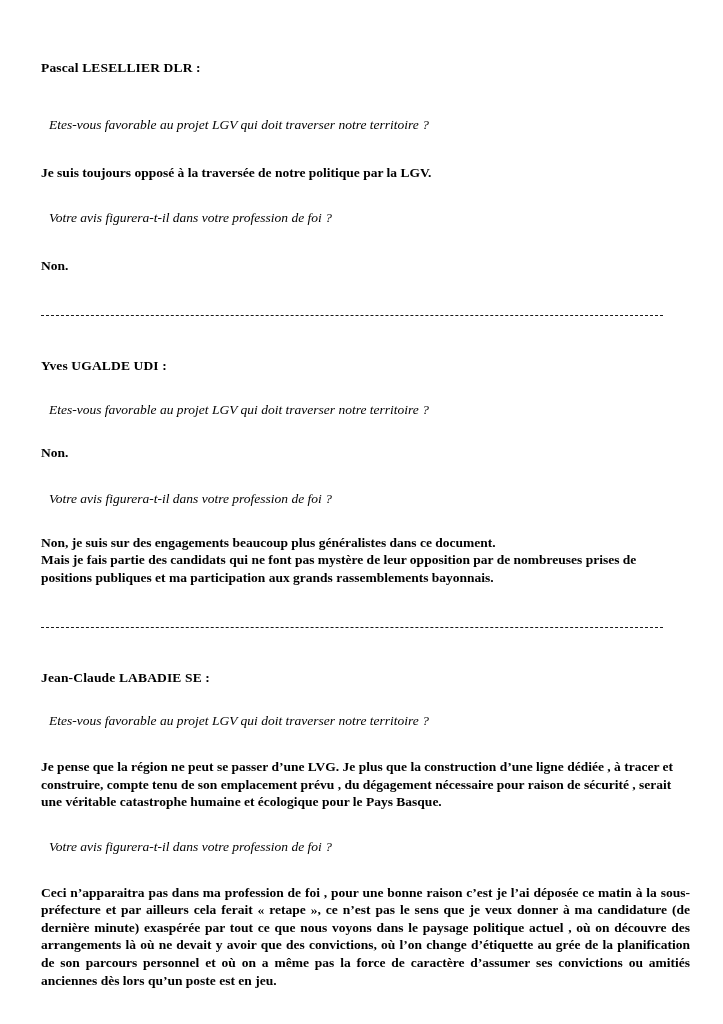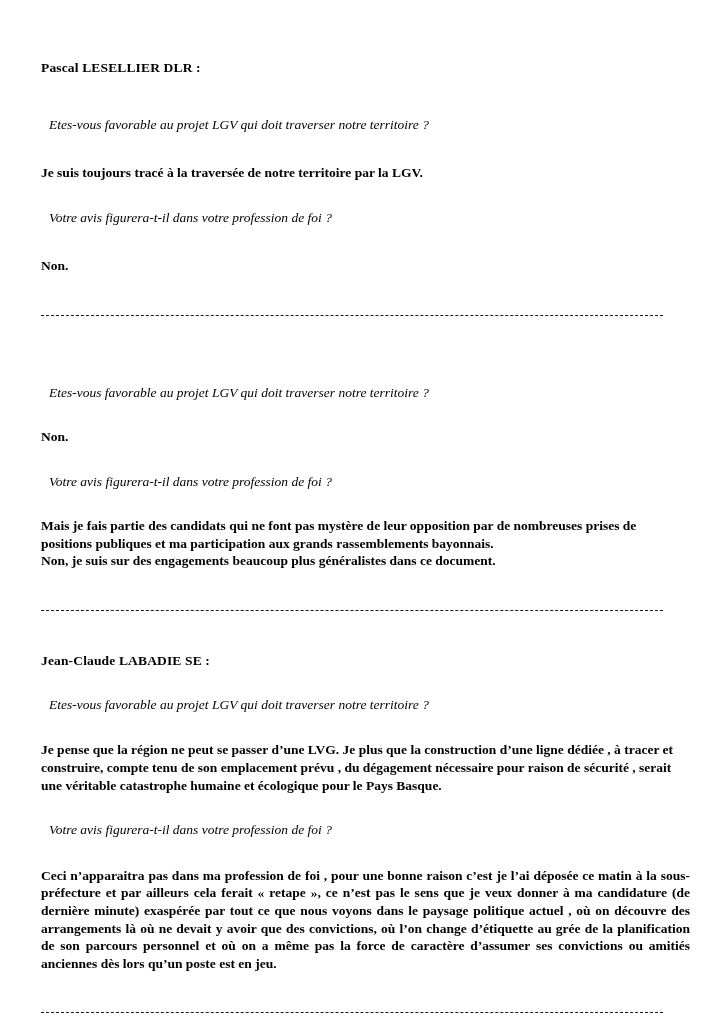--- a/index.html
+++ b/index.html
@@ -77,42 +77,43 @@
 <body>
 
 <div class="page">
 
   <div class="sp-top-1"></div>
   <div class="section">
     <p class="candidate-name">Pascal LESELLIER DLR :</p>
     <div class="sp-name-q"></div>
     <p class="question">Etes-vous favorable au projet LGV qui doit traverser notre territoire ?</p>
     <div class="sp-q-a"></div>
-    <p class="answer">Je suis toujours tracé à la traversée de notre territoire par la LGV.</p>
+    <p class="answer">Je suis toujours opposé à la traversée de notre politique par la LGV.</p>
     <div class="sp-a-q"></div>
     <p class="question">Votre avis figurera-t-il dans votre profession de foi ?</p>
     <div class="sp-q-a"></div>
     <p class="answer">Non.</p>
   </div>
 
   <div class="sp-before-div"></div>
   <hr class="divider">
   <div class="sp-after-div"></div>
 
   <div class="section">
+    <p class="candidate-name">Yves UGALDE UDI :</p>
     <div class="sp-name-q2"></div>
     <p class="question">Etes-vous favorable au projet LGV qui doit traverser notre territoire ?</p>
     <div class="sp-q-a2"></div>
     <p class="answer">Non.</p>
     <div class="sp-a-q"></div>
     <p class="question">Votre avis figurera-t-il dans votre profession de foi ?</p>
     <div class="sp-q-a2"></div>
     <p class="answer">
+      <span class="ln">Non, je suis sur des engagements beaucoup plus généralistes dans ce document.</span>
       <span class="ln">Mais je fais partie des candidats qui ne font pas mystère de leur opposition par de nombreuses prises de positions publiques et ma participation aux grands rassemblements bayonnais.</span>
-      <span class="ln">Non, je suis sur des engagements beaucoup plus généralistes dans ce document.</span>
     </p>
   </div>
 
   <div class="sp-before-div"></div>
   <hr class="divider">
   <div class="sp-after-div"></div>
 
   <div class="section">
     <p class="candidate-name">Jean-Claude LABADIE SE :</p>
     <div class="sp-name-q2"></div>

